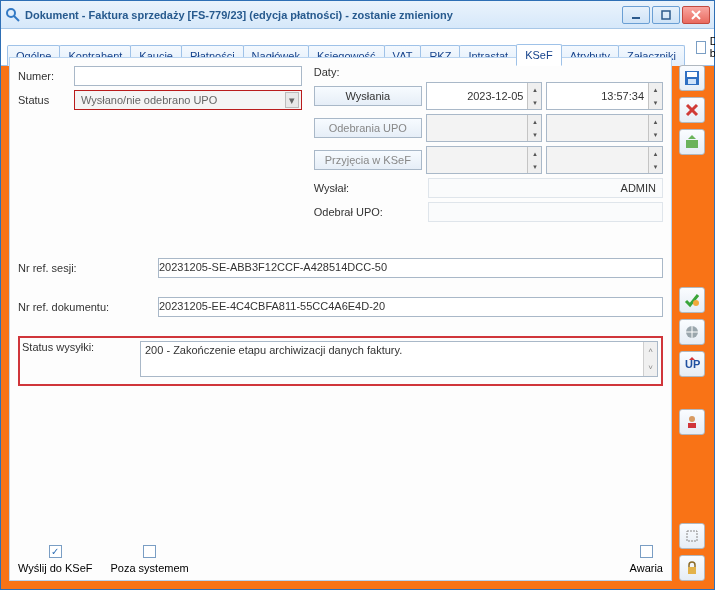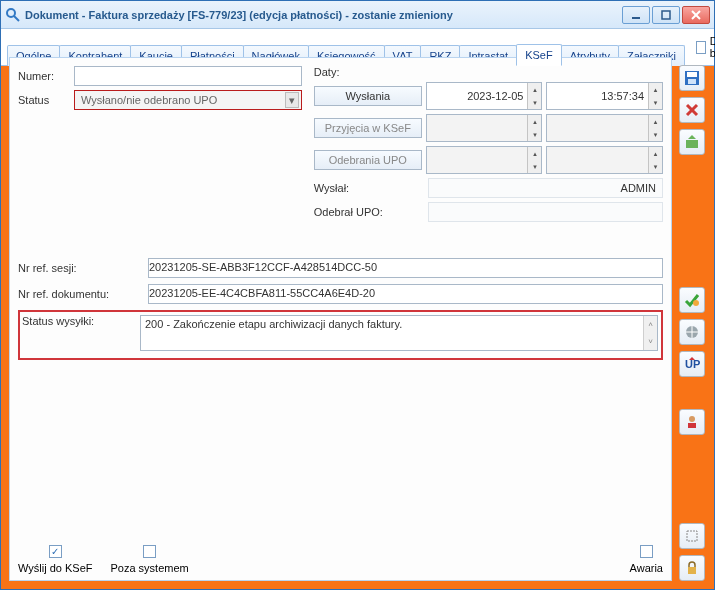--- a/index.html
+++ b/index.html
@@ -35,21 +35,21 @@
   .btnlike.disabled { color: #888; }
   .spinbox { height: 28px; border: 1px solid #a9b8c8; background: #fff; display: flex; align-items: center; color: #333; padding-left: 4px; position: relative; flex: 1; }
   .spinbox .val { flex: 1; text-align: right; padding-right: 4px; }
   .spinbox .spins { width: 14px; display: flex; flex-direction: column; height: 100%; }
   .spinbox .spins div { flex: 1; border-left: 1px solid #c4c4c4; background: #efefef; display: flex; align-items: center; justify-content: center; font-size: 7px; color: #555; cursor: pointer; }
   .spinbox.disabled { background: #f3f3f3; }
   .plainrow { display: flex; align-items: center; margin-bottom: 4px; gap: 6px; }
   .plainrow .l { flex: 0 0 108px; color: #333; }
   .plainrow .v { flex: 1; border: 1px solid #dfe5eb; background: #fafbfc; height: 20px; display: flex; align-items: center; justify-content: flex-end; padding: 0 6px; color: #333; }
   .refsection { margin-top: 32px; }
-  .refrow { display: flex; align-items: center; margin-bottom: 6px; gap: 10px; }
+  .refrow { display: flex; align-items: center; margin-bottom: 19px; gap: 20px; }
   .refrow .rl { flex: 0 0 120px; color: #333; }
   .refrow .rv { flex: 1; height: 20px; border: 1px solid #a9b8c8; padding: 2px 0; color: #333; background: #fff; }
   .statusbox { border: 2px solid #d0353a; padding: 3px 3px 7px 0; display: flex; margin-top: 2px; }
   .statusbox .sl { flex: 0 0 120px; color: #333; padding-left: 2px; }
   .statusbox .sv { flex: 1; height: 36px; border: 1px solid #a9b8c8; background: #fff; color: #333; padding: 2px 4px; position: relative; }
   .statusbox .sv .scroll { position: absolute; right: 0; top: 0; bottom: 0; width: 14px; display: flex; flex-direction: column; }
   .statusbox .sv .scroll div { flex: 1; background: #f0f0f0; border-left: 1px solid #cfcfcf; display: flex; align-items: center; justify-content: center; font-size: 8px; color: #888; }
   .bottomrow { position: absolute; left: 8px; right: 8px; bottom: 6px; display: flex; align-items: center; gap: 18px; }
   .chk { display: flex; align-items: center; gap: 4px; flex-direction: column; }
   .chkbox { width: 13px; height: 13px; border: 1px solid #7a9ec4; background: #fff; display: inline-flex; align-items: center; justify-content: center; }
@@ -139,40 +139,40 @@
           <div class="spinbox">
               <span class="val">13:57:34</span>
               <div class="spins">
                 <div>▴</div>
                 <div>▾</div>
               </div>
             </div>
         </div>
         <div class="daterow">
           <div class="btnlike disabled">
-              <span>Przyjęcia w KSeF</span>
+              <span>Odebrania UPO</span>
             </div>
           <div class="spinbox disabled">
               <span class="val"></span>
               <div class="spins">
                 <div>▴</div>
                 <div>▾</div>
               </div>
             </div>
           <div class="spinbox disabled">
               <span class="val"></span>
               <div class="spins">
                 <div>▴</div>
                 <div>▾</div>
               </div>
             </div>
         </div>
         <div class="daterow">
           <div class="btnlike disabled">
-              <span>Odebrania UPO</span>
+              <span>Przyjęcia w KSeF</span>
             </div>
           <div class="spinbox disabled">
               <span class="val"></span>
               <div class="spins">
                 <div>▴</div>
                 <div>▾</div>
               </div>
             </div>
           <div class="spinbox disabled">
               <span class="val"></span>

